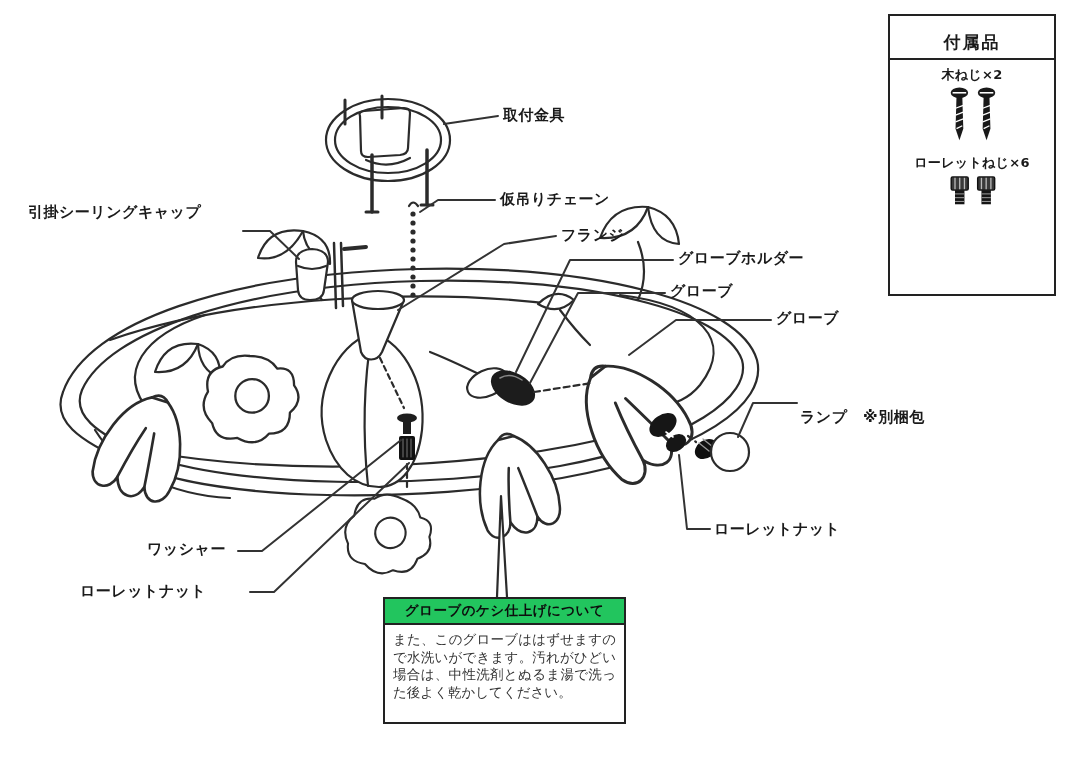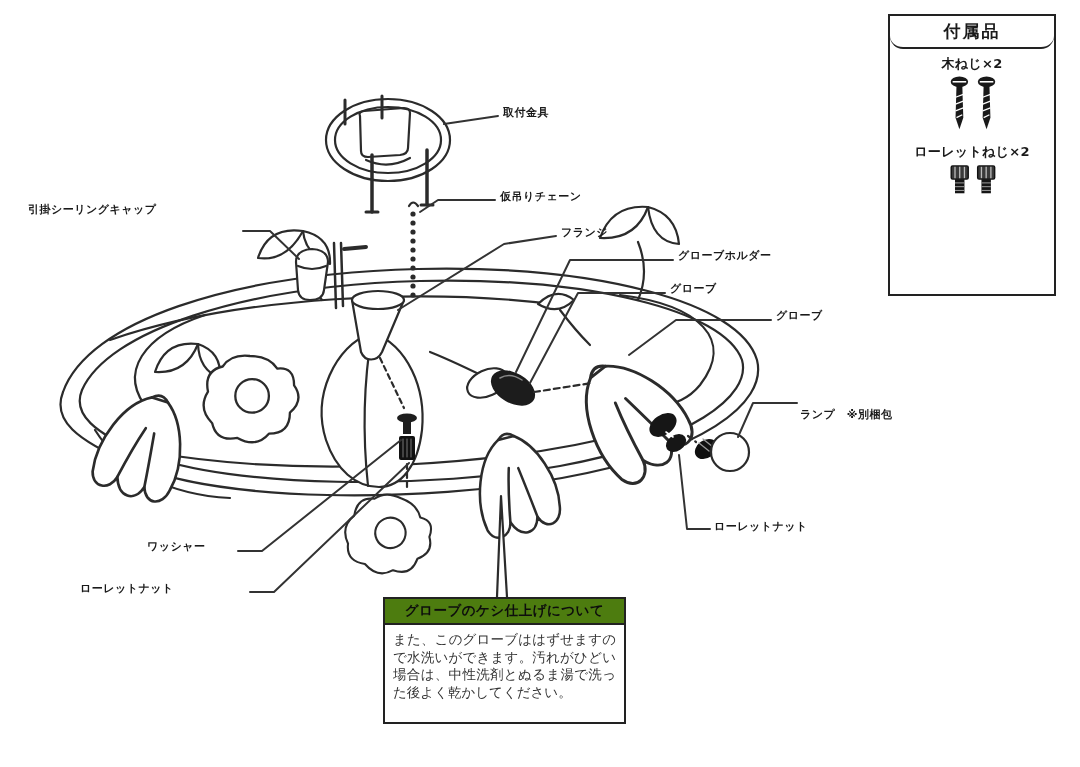--- a/index.html
+++ b/index.html
@@ -2,47 +2,47 @@
 <html><head>
 <meta charset="utf-8">
 <style>
   html,body{margin:0;padding:0;background:#fff;}
   .stage{
     position:relative;width:1080px;height:767px;background:#fff;overflow:hidden;
     font-family:"DejaVu Sans","Liberation Sans",sans-serif;color:#1a1a1a;
   }
   .art{position:absolute;left:0;top:0;width:1080px;height:767px;}
   .plabel{
-    position:absolute;font-weight:bold;font-size:11px;color:#1a1a1a;
+    position:absolute;font-weight:bold;font-size:15px;color:#1a1a1a;
     white-space:nowrap;letter-spacing:.5px;line-height:1.1;
   }
   .plabel.small-note{
     font-weight:normal;font-size:11px;color:#2a2a2a;letter-spacing:0;
     white-space:pre-line;line-height:1.4;width:238px;
   }
   
   .acc-box{
     position:absolute;left:888px;top:14px;width:168px;height:282px;
     border:2px solid #222;background:#fff;box-sizing:border-box;
     display:flex;flex-direction:column;align-items:center;
   }
   .acc-title{
     width:100%;text-align:center;font-weight:bold;font-size:17px;
-    padding:4px 0 4px;border-bottom:2px solid #222;box-sizing:border-box;letter-spacing:2px;border-radius:13px;
+    padding:15px 0 4px;border-bottom:2px solid #222;box-sizing:border-box;letter-spacing:2px;
   }
   .acc-item{display:flex;flex-direction:column;align-items:center;margin-top:7px;}
   .acc-label{font-weight:bold;font-size:13px;text-align:center;line-height:1.25;letter-spacing:.3px;}
   .acc-icon{display:block;margin-top:3px;}
   
   .note-box{
     position:absolute;left:383px;top:597px;width:243px;background:#fff;
     border:2px solid #222;box-sizing:border-box;
   }
   .note-title{
-    background:#4d7c0f;border-bottom:2px solid #222;color:#0d0d0d;
+    background:#22c55e;border-bottom:2px solid #222;color:#0d0d0d;
     font-weight:bold;font-size:13.5px;text-align:center;padding:3px 2px;letter-spacing:.5px;
   }
   .note-body{padding:6px 8px 7px;}
   .note-body p{
     margin:0 0 8px;font-size:13.5px;line-height:1.3;color:#333;letter-spacing:0;
     text-align:justify;
   }
   .note-body p:last-child{margin-bottom:14px;}
 </style>
 </head>
@@ -223,21 +223,21 @@
           <path d="M19,11 L18,44 L22,56 L26,44 L25,11 Z" fill="#191919"></path>
           <line x1="18" y1="23" x2="26" y2="20" stroke="#fff" stroke-width="1.3"></line>
           <line x1="18" y1="30" x2="26" y2="27" stroke="#fff" stroke-width="1.3"></line>
           <line x1="18" y1="37" x2="26" y2="34" stroke="#fff" stroke-width="1.3"></line>
           <line x1="19" y1="44" x2="25" y2="41" stroke="#fff" stroke-width="1.3"></line>
         </g>
       </svg>
     </div>
 
     <div class="acc-item">
-      <div class="acc-label">ローレットねじ×2</div>
+      <div class="acc-label">ローレットねじ×6</div>
       <svg class="acc-icon" width="70" height="34" viewBox="0 0 70 36">
         <g>
           <rect x="13" y="2" width="18" height="14" rx="1.5" fill="#3a3a3a" stroke="#111" stroke-width="1.5"></rect>
           <line x1="17" y1="3" x2="17" y2="15" stroke="#bbb" stroke-width="1.4"></line>
           <line x1="22" y1="3" x2="22" y2="15" stroke="#bbb" stroke-width="1.4"></line>
           <line x1="27" y1="3" x2="27" y2="15" stroke="#bbb" stroke-width="1.4"></line>
           <rect x="17" y="16" width="10" height="15" fill="#151515"></rect>
           <line x1="17" y1="20" x2="27" y2="20" stroke="#999" stroke-width="1.1"></line>
           <line x1="17" y1="24" x2="27" y2="24" stroke="#999" stroke-width="1.1"></line>
           <line x1="17" y1="28" x2="27" y2="28" stroke="#999" stroke-width="1.1"></line>

